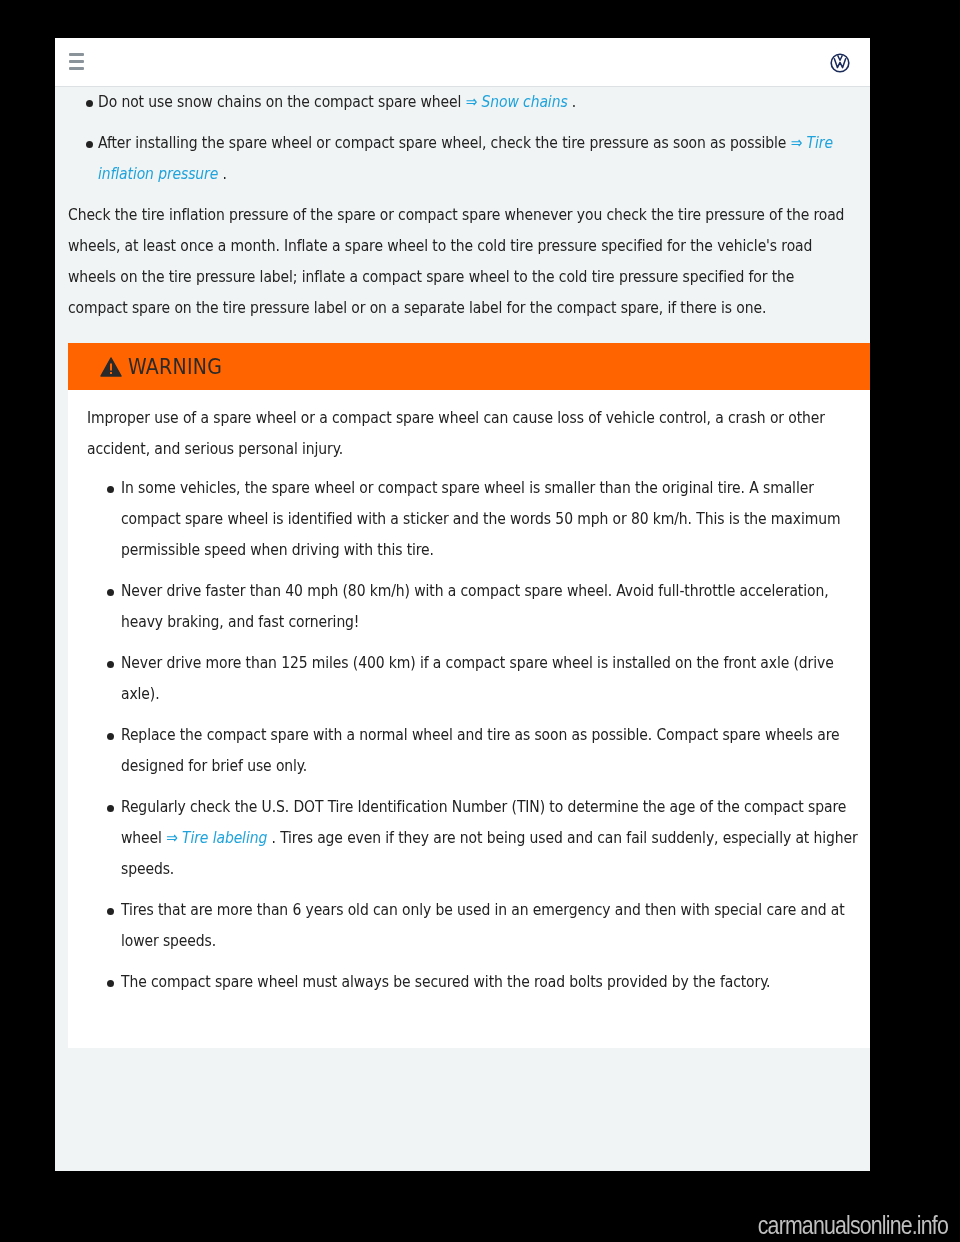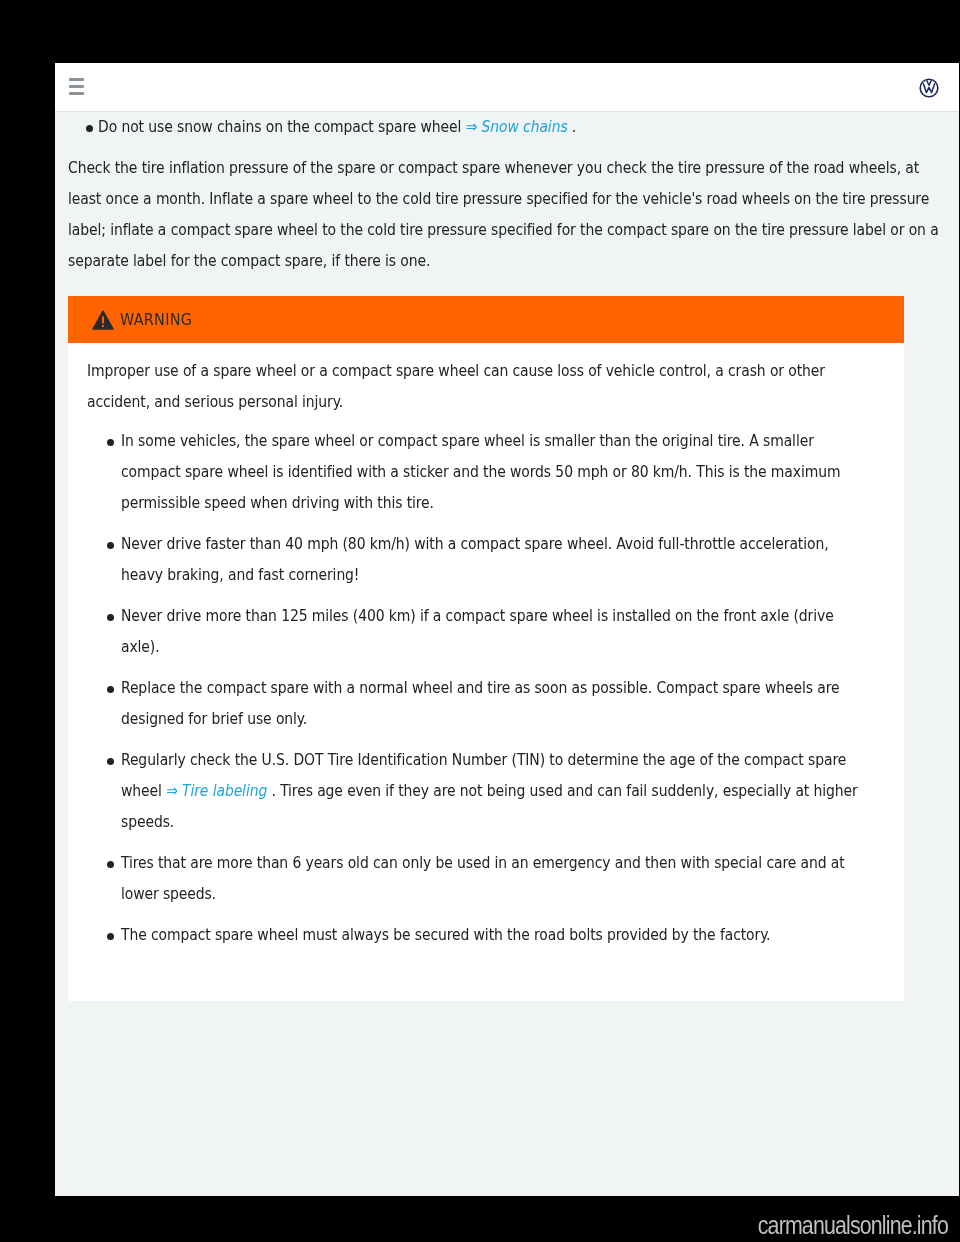--- a/index.html
+++ b/index.html
@@ -2,21 +2,21 @@
 <html><head>
 <meta charset="utf-8">
 <style>
   html, body { margin: 0; padding: 0; }
   body {
     width: 960px; height: 1242px; background: #000000; position: relative; overflow: hidden;
     font-family: "DejaVu Sans Condensed", "DejaVu Sans", sans-serif;
     color: #222222;
   }
   .page {
-    position: absolute; left: 55px; top: 63px; width: 904px; height: 1133px;
+    position: absolute; left: 55px; top: 38px; width: 815px; height: 1133px;
     background: #f1f4f5; overflow: hidden;
   }
   .topbar {
     height: 48px; background: #ffffff; border-bottom: 1px solid #dde1e3;
     position: relative;
   }
   .menu-icon { position: absolute; left: 14px; top: 15px; width: 15px; height: 17px; cursor: pointer; }
   .menu-icon span { display: block; height: 3px; background: #8a939a; margin-bottom: 4px; border-radius: 1px; }
   .vw-logo { position: absolute; right: 20px; top: 15px; width: 20px; height: 20px; cursor: pointer; }
   .content { padding: 0 13px; font-size: 15.5px; letter-spacing: -0.1px; }
@@ -27,22 +27,22 @@
     border-radius: 50%; background: #222222;
   }
   .top-list { padding-top: 58px; margin-top: -52px; }
   .top-list li { padding-left: 30px; }
   a.xref { color: #1ea3dc; font-style: italic; text-decoration: none; }
   .para { line-height: 31px; margin: 2px 0 0 0; }
   .warning {
     margin: 19px 12px 0 0; background: #ffffff; width: 836px; margin-left: 0;
   }
   .warning-head {
-    background: #ff6400; height: 47px; display: flex; align-items: center; padding-left: 24px;
-    font-size: 16px; color: #2a2a2a; letter-spacing: 0.3px;
+    background: #ff6400; height: 47px; display: flex; align-items: center; padding-left: 32px;
+    font-size: 21px; color: #2a2a2a; letter-spacing: 0.3px;
   }
   .warning-head svg { margin-right: 6px; }
   .warning-body { padding: 13px 31px 40px 19px; }
   .warning-body .para { margin: 0 0 8px 0; }
   .warning-body ul.bullets li { padding-left: 34px; margin-bottom: 10px; }
   .warning-body ul.bullets li::before { left: 20px; }
   .watermark {
     position: absolute; right: 12px; top: 1210px; font-size: 26px; color: #bfbfbf;
     font-family: "Liberation Sans Narrow", "Liberation Sans", sans-serif; letter-spacing: -1px;
     transform: scaleX(0.82); transform-origin: right center;
@@ -62,20 +62,23 @@
       <circle cx="10" cy="10" r="8.8" fill="none" stroke="#1b2b59" stroke-width="1.6"></circle>
       <path d="M4.2 5.2 L7.4 14.6 L10 9.4 L12.6 14.6 L15.8 5.2" fill="none" stroke="#1b2b59" stroke-width="1.5" stroke-linejoin="round"></path>
       <path d="M7.6 2.2 L10 7.3 L12.4 2.2" fill="none" stroke="#1b2b59" stroke-width="1.5" stroke-linejoin="round"></path>
     </svg>
   </div>
 
   <div class="content">
     <ul class="bullets top-list">
       <li>
         <span>Do not use snow chains on the compact spare wheel </span><a class="xref">⇒ Snow chains</a><span> .</span>
+      </li>
+      <li>
+        <span>After installing the spare wheel or compact spare wheel, check the tire pressure as soon as possi­ble </span><a class="xref">⇒ Tire inflation pressure</a><span> .</span>
       </li>
     </ul>
 
     <p class="para">Check the tire inflation pressure of the spare or compact spare whenever you check the tire pressure of the road wheels, at least once a month. Inflate a spare wheel  to the cold tire pressure specified for the vehicle's road wheels on the tire pressure label; inflate a compact spare wheel  to the cold tire pressure specified for the compact spare on the tire pressure label or on a separate label for the com­pact spare, if there is one.</p>
 
     <div class="warning">
       <div class="warning-head">
         <svg width="22" height="20" viewBox="0 0 22 20">
           <path d="M11 1 L21 19 L1 19 Z" fill="#2a2a2a" stroke="#2a2a2a" stroke-width="1.5" stroke-linejoin="round"></path>
           <rect x="10" y="6.5" width="2" height="7" fill="#ff6400"></rect>

